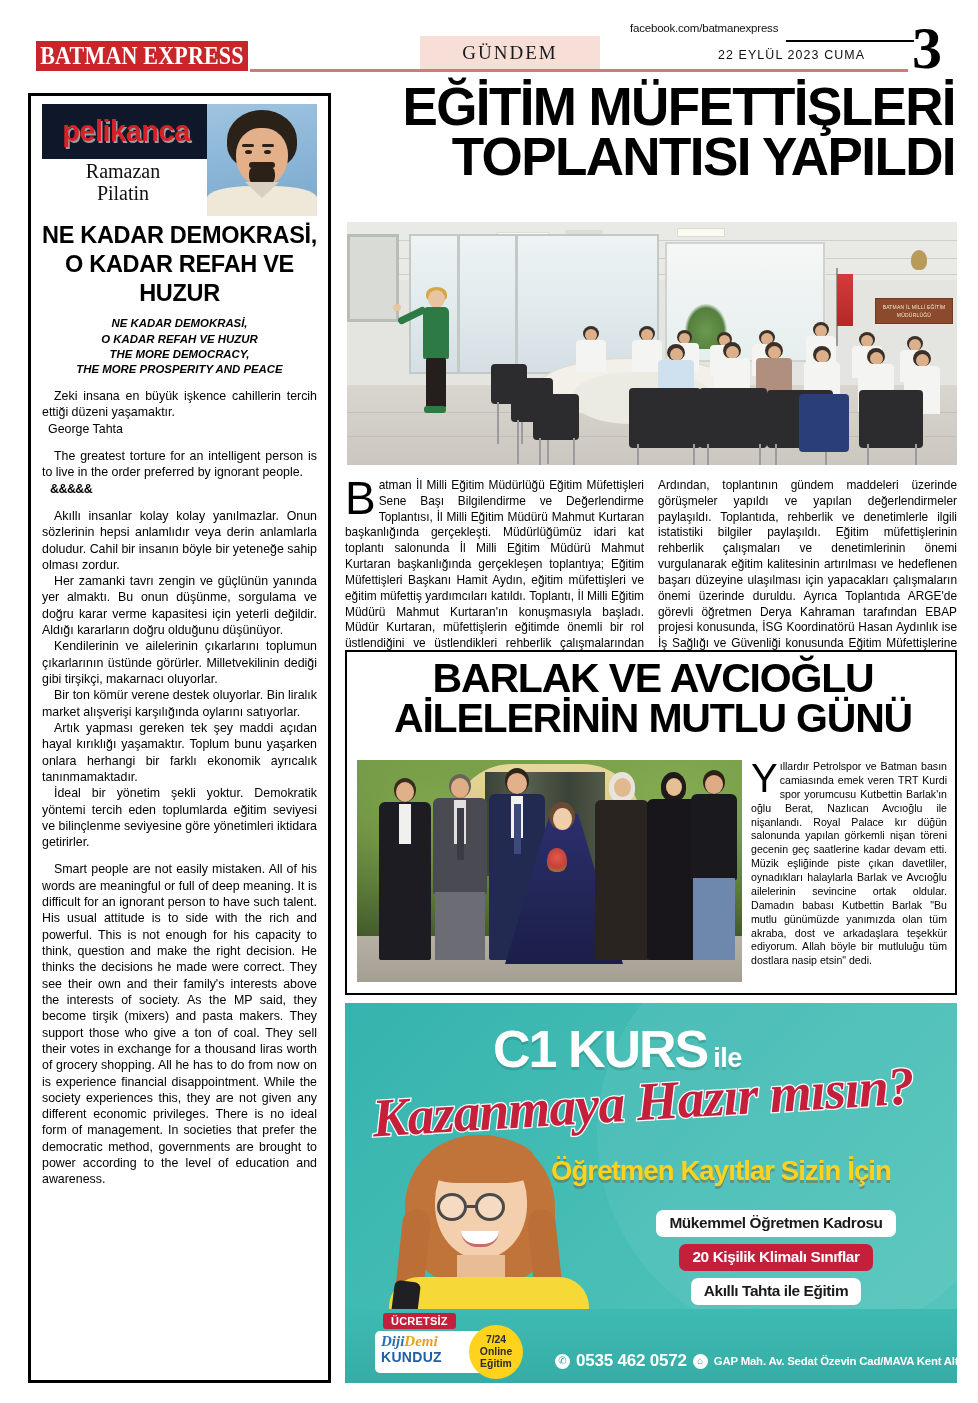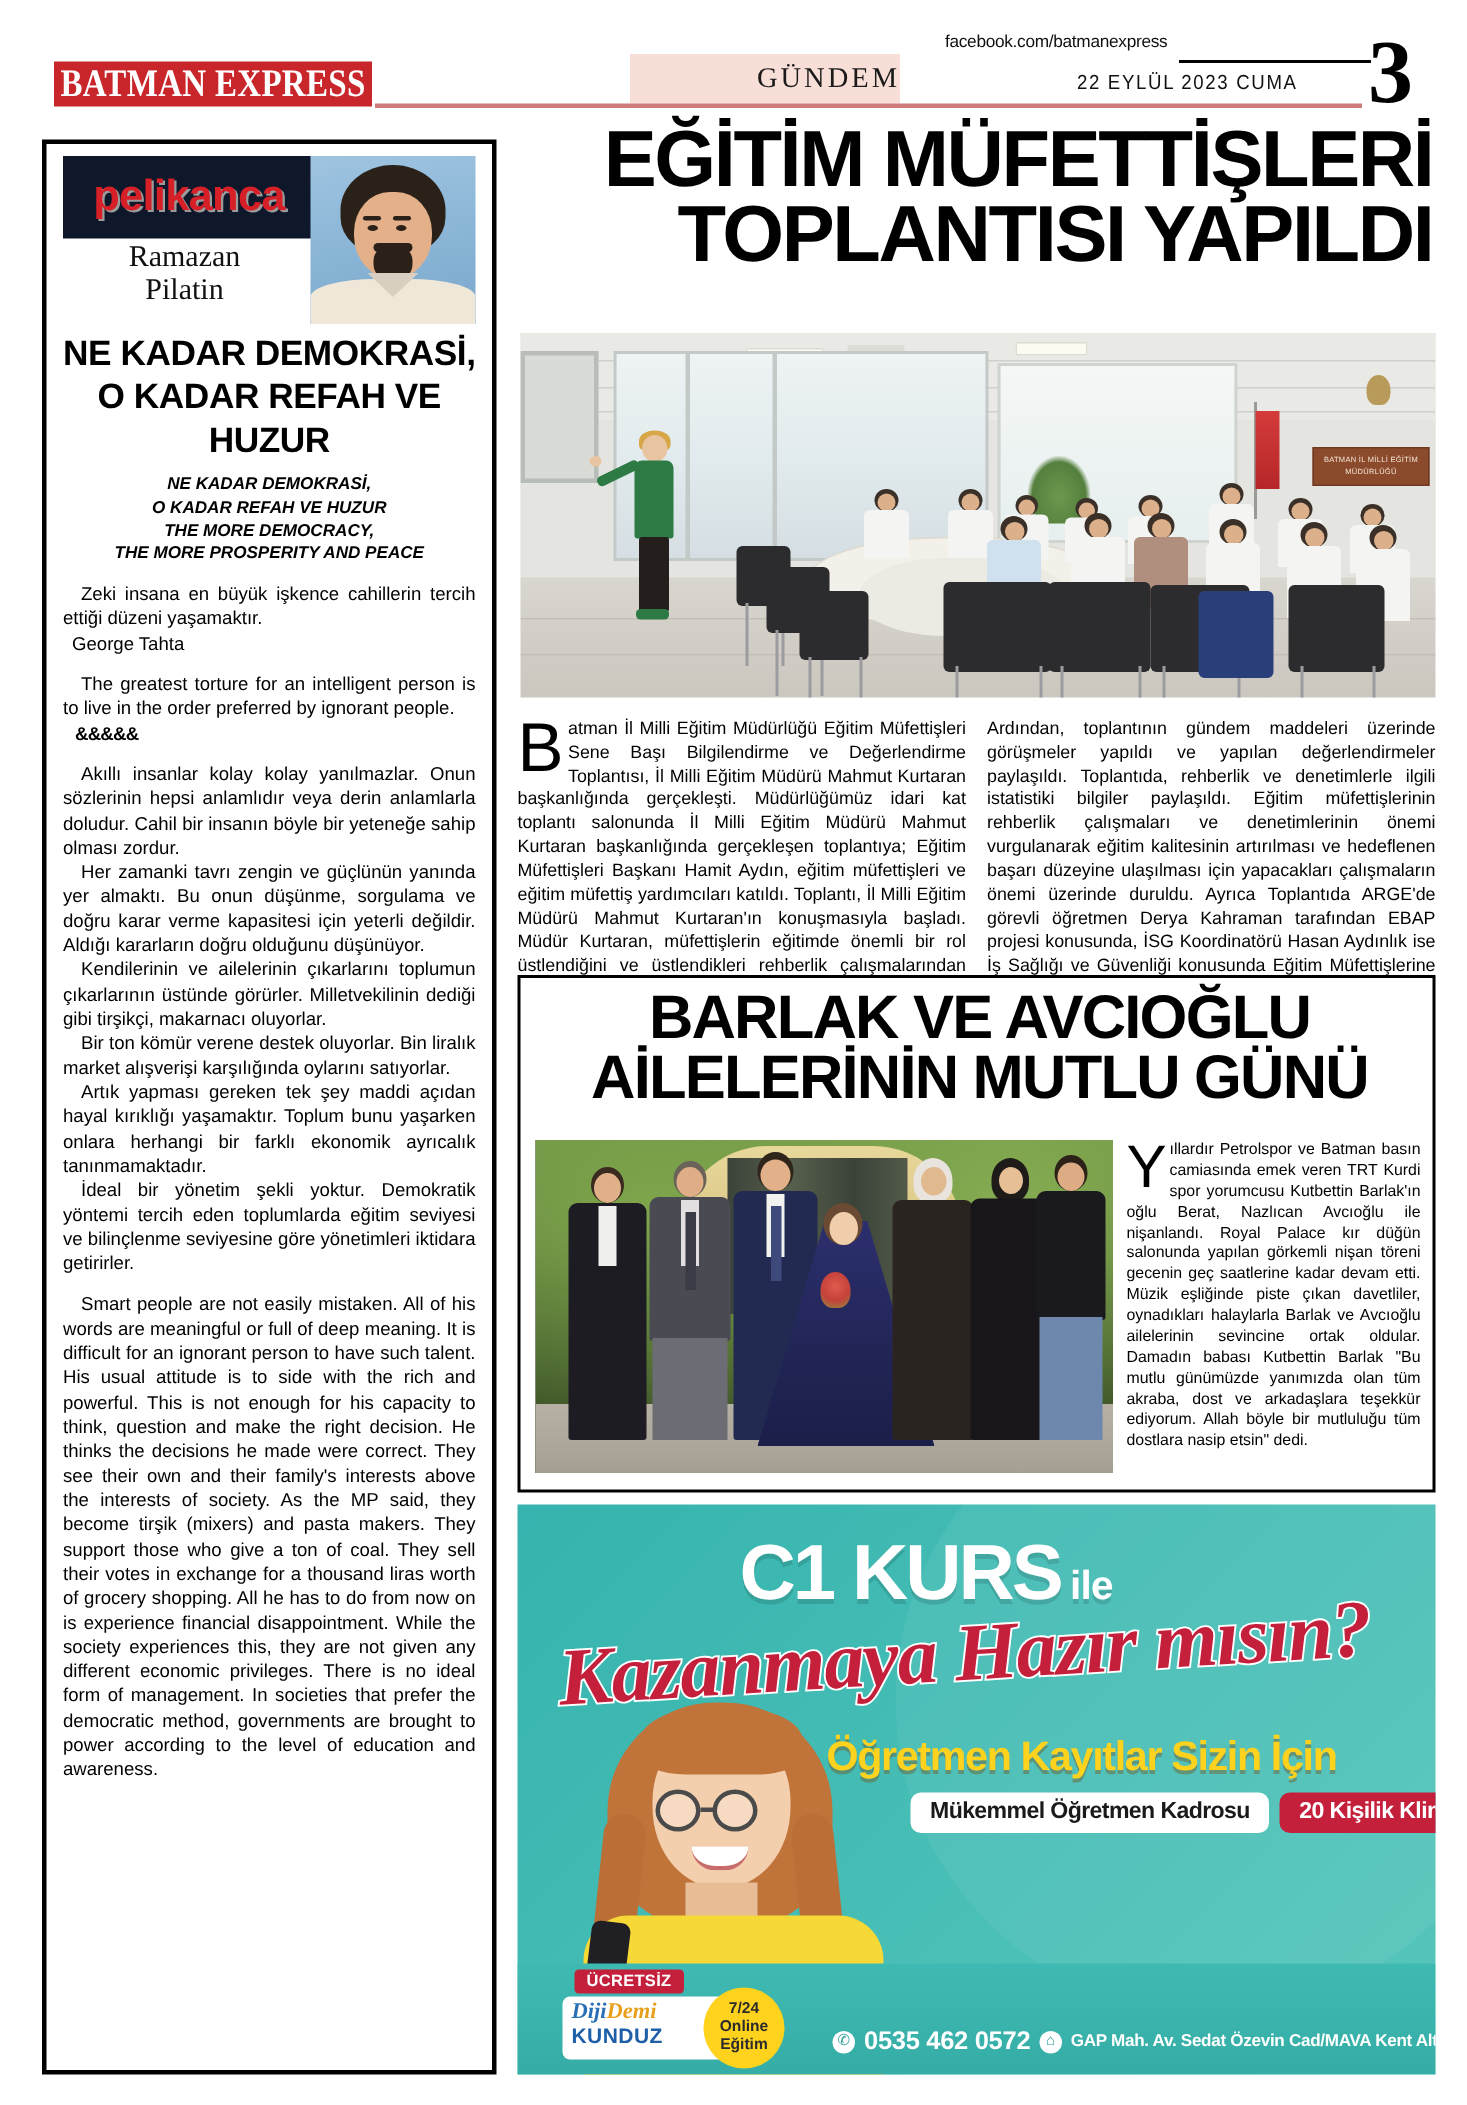--- a/index.html
+++ b/index.html
@@ -30,21 +30,21 @@
     font-size:22px;
     letter-spacing:0.2px;
     line-height:1;
     white-space:nowrap;
     transform:scaleY(1.18);
   }
   .section-tab {
     position:absolute; left:420px; top:36px;
     width:180px; height:33px;
     background:#f7ded7;
-    display:flex; align-items:center; justify-content:flex-end;
+    display:flex; align-items:center; justify-content:center;
   }
   .section-tab span {
     font-family:"Liberation Serif", serif;
     font-size:19px;
     letter-spacing:2px;
     color:#1a1a1a;
   }
   .mast-rule {
     position:absolute; left:250px; top:69px; width:658px; height:3px;
     background:#cf7b7b;
@@ -425,23 +425,23 @@
     width:452px;
     font-family:"Liberation Sans", sans-serif;
     font-weight:bold;
     font-size:27.5px;
     letter-spacing:-0.9px;
     color:#ffd21e;
     text-align:center;
     text-shadow:0 2.5px 0 rgba(120,60,0,0.35);
   }
   .ad-bullets {
-    position:absolute; left:262px; top:192px;
+    position:absolute; left:262px; top:207px;
     width:338px;
-    display:flex; flex-direction:row; align-items:center; gap:7px;
+    display:flex; flex-direction:column; align-items:center; gap:7px;
   }
   .ad-pill {
     font-family:"Liberation Sans", sans-serif;
     font-weight:bold;
     font-size:15.4px;
     letter-spacing:-0.4px;
     padding:4px 13px 5px 13px;
     border-radius:7px;
     white-space:nowrap;
   }

